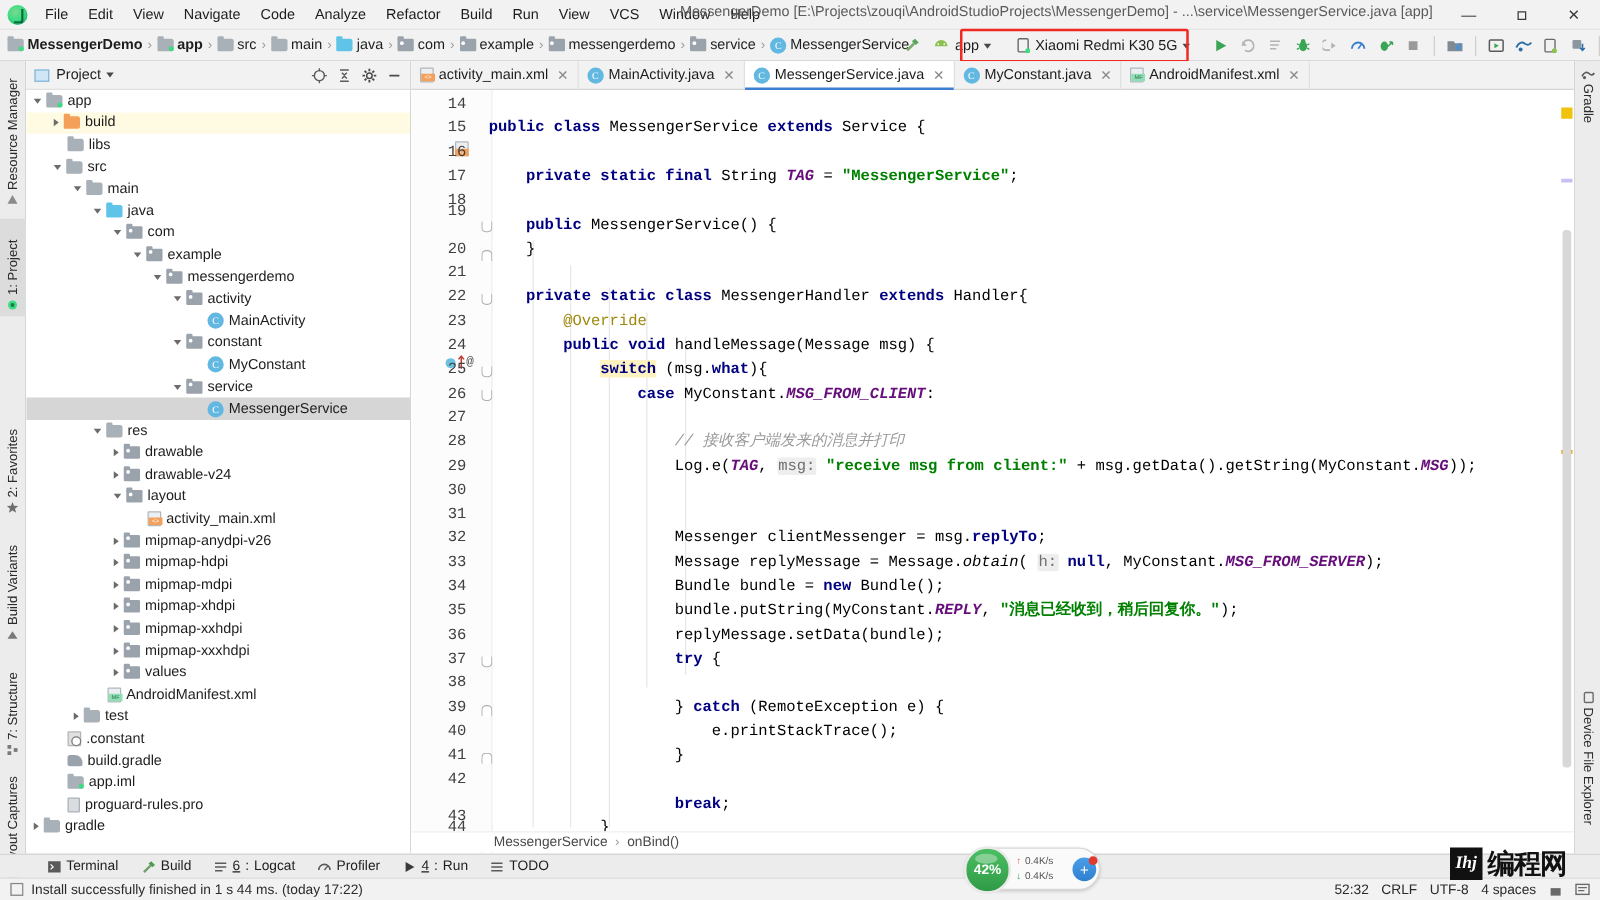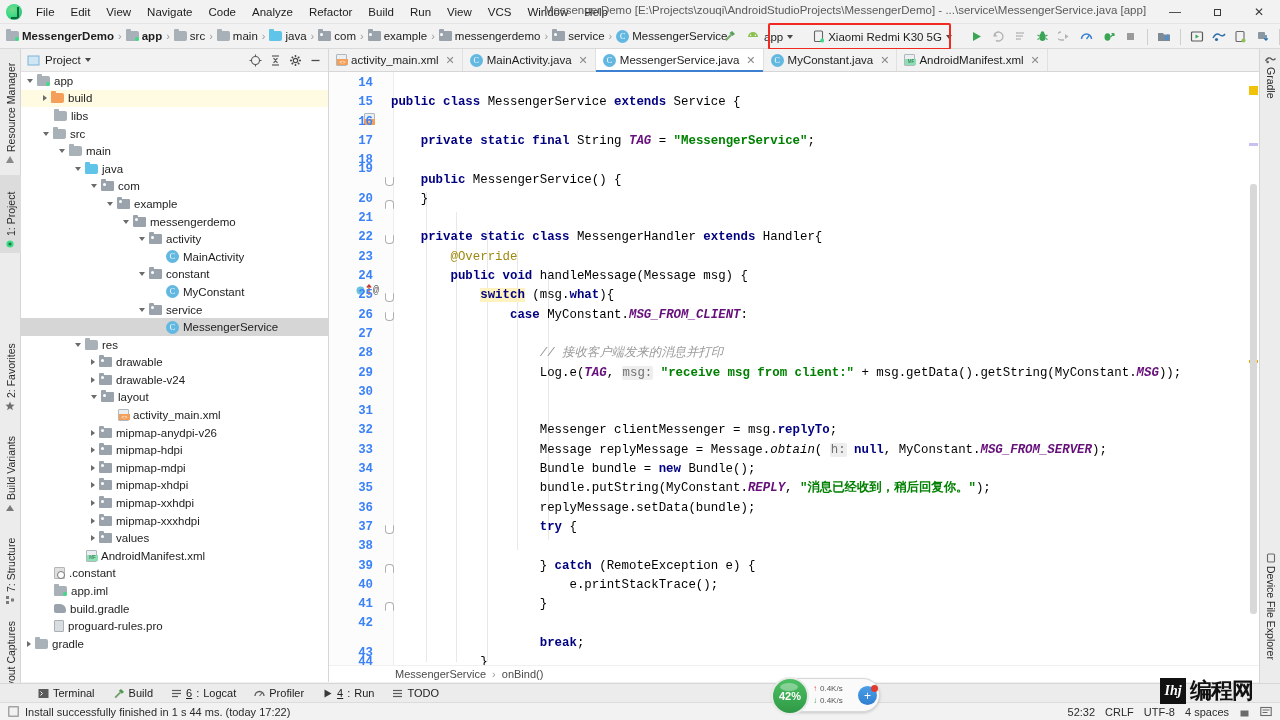--- a/index.html
+++ b/index.html
@@ -204,21 +204,21 @@
   }
   .gutter {
     position:absolute; left:0; top:0; width:65px; height:610px; background:#fcfcfc;
     border-right:1px solid #eee;
   }
   .lines { position:absolute; left:0; top:0; right:0; bottom:0; }
   .ln {
     position:absolute; height:19.3px; line-height:19.3px;
     font-family:"Liberation Mono","DejaVu Sans Mono",monospace; font-size:12.4px;
   }
-  .lnum { left:0; width:44px; text-align:right; color:#3b82f6;font-weight:bold; }
+  .lnum { left:0; width:44px; text-align:right; color:#404040; }
   .code {
     left:62px; white-space:pre; color:#000;
     font-family:"Liberation Mono","DejaVu Sans Mono",monospace; font-size:12.4px;
   }
   .kw { color:#000080; font-weight:bold; }
   .str { color:#008000; font-weight:bold; }
   .cmt { color:#9a9a9a; font-style:italic; }
   .fld { color:#660e7a; font-style:italic; font-weight:bold; }
   .anno { color:#9e880d; }
   .hlsw { background:#fdf2c0; }
@@ -780,36 +780,42 @@
           <span class="ico ico-pkg"></span>
           <span class="tlbl">values</span>
         </div>
         <div class="trow">
           <span style="display:inline-block;width:54px"></span>
           <span style="display:inline-block;width:11px"></span>
           <span class="ico ico-manifest"></span>
           <span class="tlbl">AndroidManifest.xml</span>
         </div>
         <div class="trow">
+          <span style="display:inline-block;width:38px"></span>
+          <span class="tw closed" style="margin-right:4px"></span>
+          <span class="ico ico-folder"></span>
+          <span class="tlbl">test</span>
+        </div>
+        <div class="trow">
           <span style="display:inline-block;width:22px"></span>
           <span style="display:inline-block;width:11px"></span>
           <span class="ico ico-gitignore"></span>
           <span class="tlbl">.constant</span>
         </div>
         <div class="trow">
           <span style="display:inline-block;width:22px"></span>
           <span style="display:inline-block;width:11px"></span>
+          <span class="ico ico-gradle"></span>
+          <span class="tlbl">build.gradle</span>
+        </div>
+        <div class="trow">
+          <span style="display:inline-block;width:22px"></span>
+          <span style="display:inline-block;width:11px"></span>
           <span class="ico ico-module greendot"></span>
           <span class="tlbl">app.iml</span>
-        </div>
-        <div class="trow">
-          <span style="display:inline-block;width:22px"></span>
-          <span style="display:inline-block;width:11px"></span>
-          <span class="ico ico-gradle"></span>
-          <span class="tlbl">build.gradle</span>
         </div>
         <div class="trow">
           <span style="display:inline-block;width:22px"></span>
           <span style="display:inline-block;width:11px"></span>
           <span class="ico ico-pro"></span>
           <span class="tlbl">proguard-rules.pro</span>
         </div>
         <div class="trow">
           <span style="display:inline-block;width:6px"></span>
           <span class="tw closed" style="margin-right:4px"></span>

